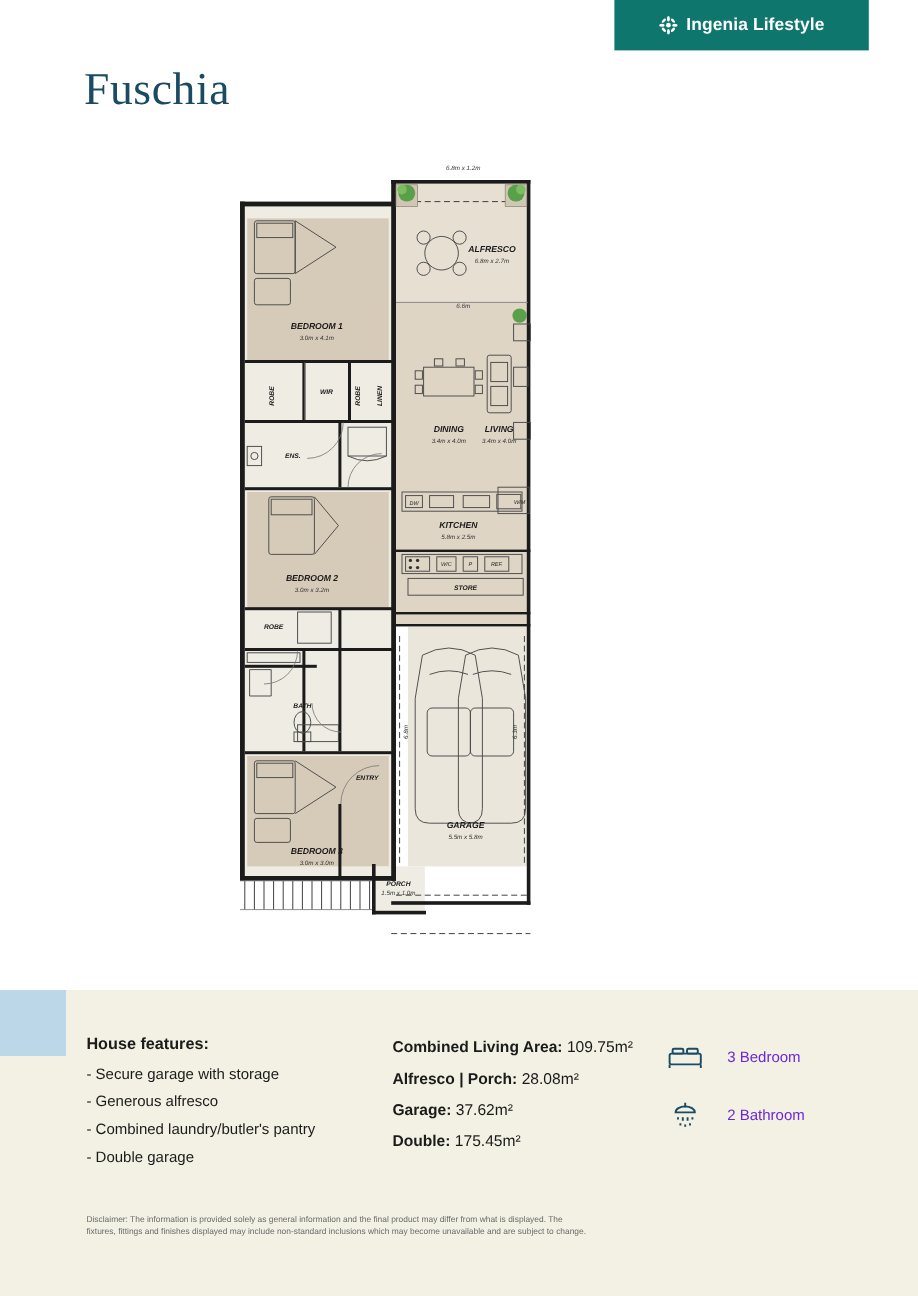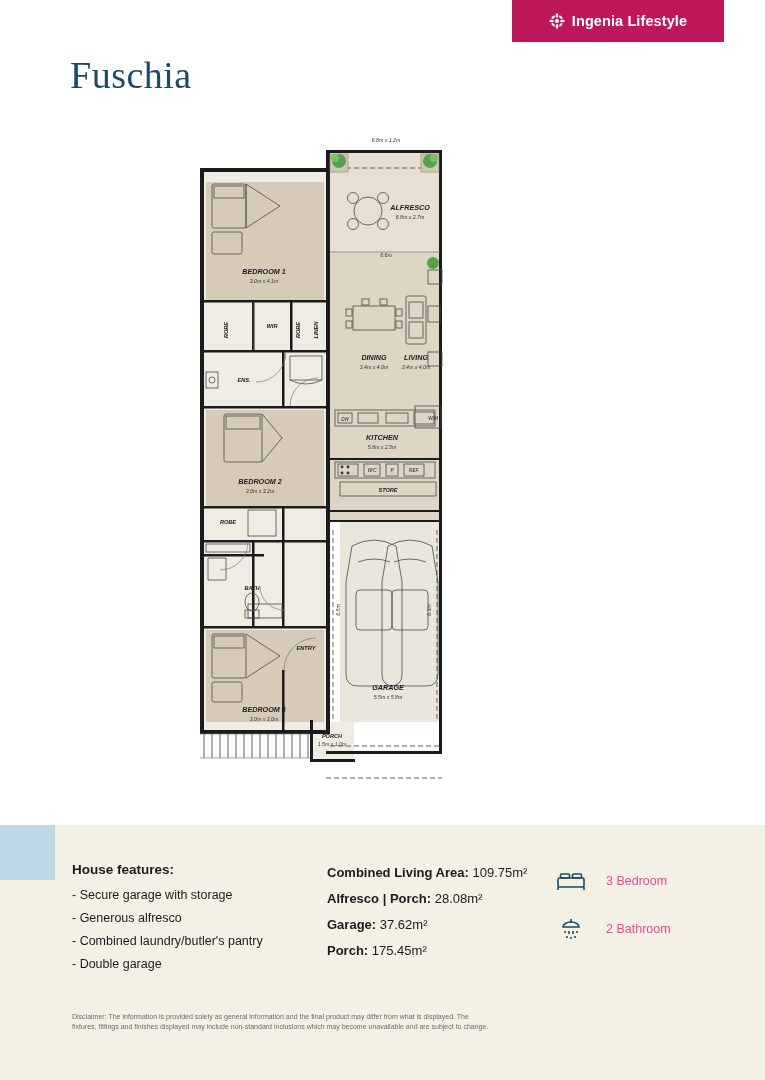--- a/index.html
+++ b/index.html
@@ -8,21 +8,21 @@
     background: #ffffff;
     font-family: "Liberation Sans", sans-serif;
     position: relative;
     overflow: hidden;
   }
 
   
   .brand-bar {
     position: absolute; top: 0; left: 512px;
     width: 212px; height: 42px;
-    background: #be185d;
+    background: #0f766e;
     display: flex; align-items: center; justify-content: center;
     gap: 7px;
   }
   .brand-bar .logo-mark { width: 16px; height: 16px; position: relative; }
   .brand-bar .logo-text {
     color: #ffffff; font-size: 14.5px; font-weight: bold; letter-spacing: .1px;
   }
 
   
   .plan-title {
@@ -58,21 +58,21 @@
 
   .col-features { position: absolute; left: 0; top: 0; width: 250px; }
   .col-areas { position: absolute; left: 255px; top: 3px; width: 230px; }
   .area-line { font-size: 13px; color: #1b1b1b; margin-bottom: 11px; font-weight: bold; }
   .area-line .lbl { font-weight: bold; }
   .area-line .val { font-weight: normal; }
 
   .col-icons { position: absolute; left: 482px; top: 5px; width: 190px; }
   .icon-row { display: flex; align-items: center; gap: 18px; margin-bottom: 20px; height: 28px; }
   .icon-row .ic { width: 34px; height: 26px; color: #1b4a63; display: flex; align-items: center; justify-content: center; }
-  .icon-row .txt { font-size: 12.5px; color: #ec4899; }
+  .icon-row .txt { font-size: 12.5px; color: #6d28d9; }
 
   .disclaimer {
     position: absolute; left: 72px; top: 1012px; width: 420px;
     font-size: 7px; line-height: 1.45; color: #6b6b6b;
   }
 
   
 </style>
 </head>
 <body>
@@ -352,21 +352,21 @@
     </div>
     <div class="area-line">
       <span class="lbl">Alfresco | Porch:</span>
       <span class="val">28.08m²</span>
     </div>
     <div class="area-line">
       <span class="lbl">Garage:</span>
       <span class="val">37.62m²</span>
     </div>
     <div class="area-line">
-      <span class="lbl">Porch:</span>
+      <span class="lbl">Double:</span>
       <span class="val">175.45m²</span>
     </div>
   </div>
 
   <div class="col-icons">
     <div class="icon-row">
       <span class="ic">
         <svg width="30" height="20" viewBox="0 0 30 20" fill="none" stroke="#1b4a63" stroke-width="1.6">
           <rect x="2" y="7" width="26" height="9" rx="1.5"></rect>
           <path d="M2 16v3M28 16v3"></path>

